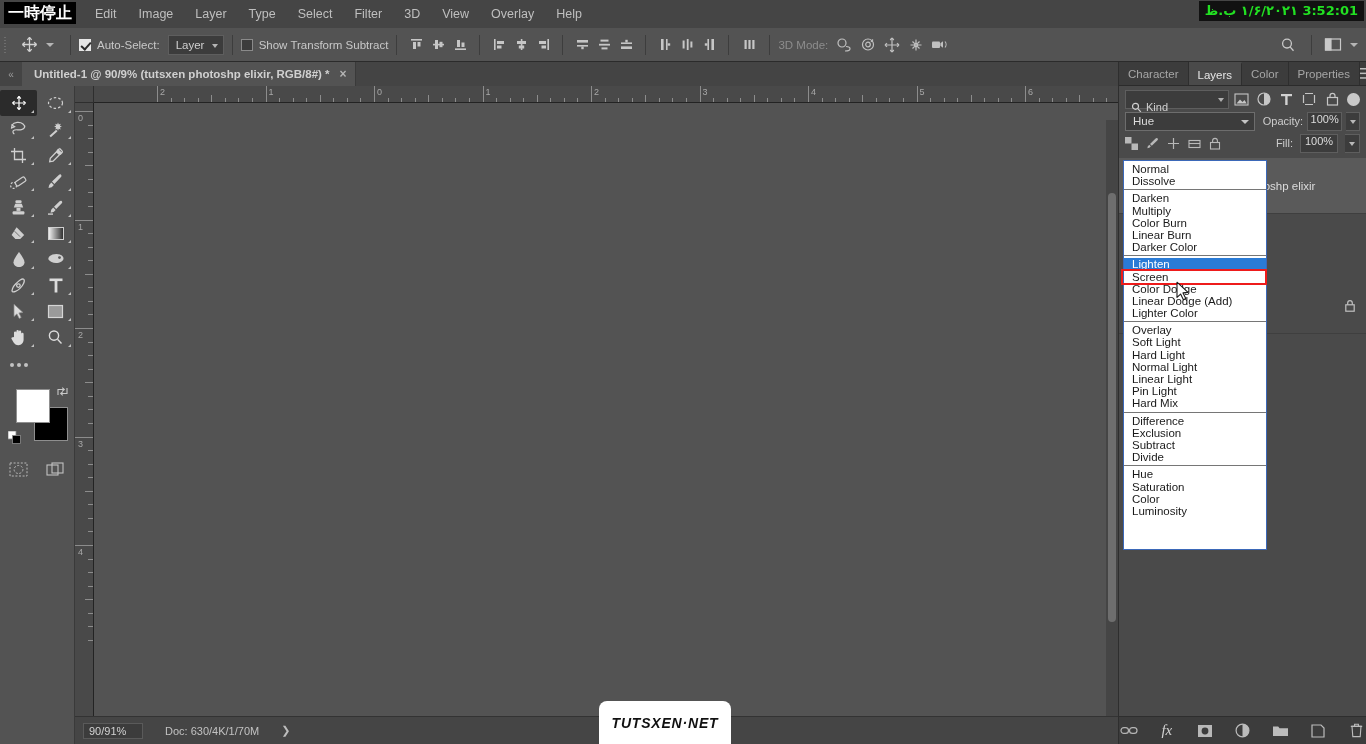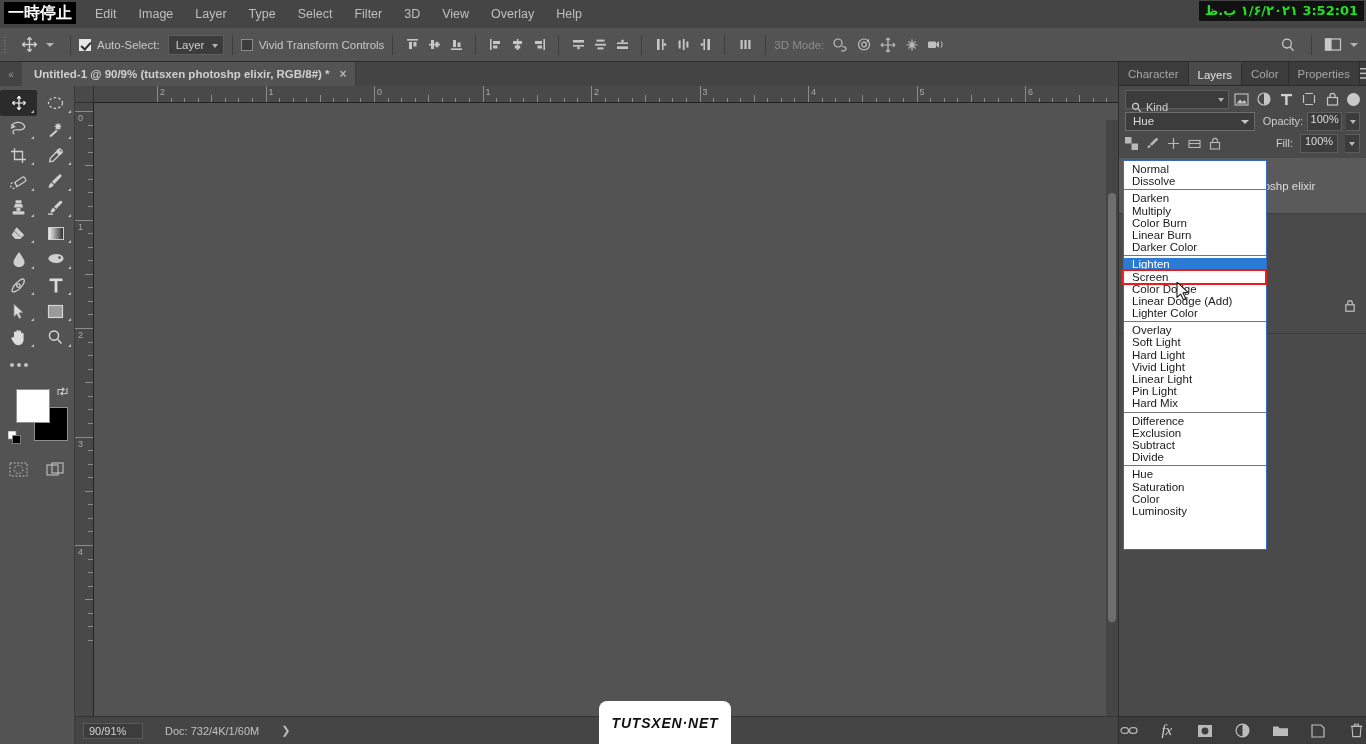--- a/index.html
+++ b/index.html
@@ -318,21 +318,21 @@
     <label style="display:flex;align-items:center">
       <span class="chk on"></span>
       <span class="opt-label">Auto-Select:</span>
     </label>
     <div class="opt-select">
       <span>Layer</span>
     </div>
     <div class="vsep"></div>
     <label style="display:flex;align-items:center">
       <span class="chk"></span>
-      <span class="opt-label">Vivid Transform Controls</span>
+      <span class="opt-label">Show Transform Subtract</span>
     </label>
     <div class="vsep"></div>
 
     <div class="align-grp">
       <div class="align-btn">
         <svg width="15" height="15" viewBox="0 0 15 15">
             <g fill="#c6c6c6">
               <rect x="2" y="2" width="11" height="1.6"></rect>
               <rect x="4" y="5" width="3" height="7"></rect>
               <rect x="8.5" y="5" width="3" height="4.5"></rect>
@@ -900,21 +900,21 @@
       <div class="hscroll">
         <div class="hthumb"></div>
       </div>
     </div>
   </div>
 
   <div class="statusbar">
     <div class="zoom-field">
       <span>90/91%</span>
     </div>
-    <div class="doc-info">Doc: 732/4K/1/60M</div>
+    <div class="doc-info">Doc: 630/4K/1/70M</div>
     <div class="status-arrow">❯</div>
   </div>
 
   <div class="watermark">
     <span>TUTSXEN·NET</span>
   </div>
 
   <div class="panels">
     <div class="panel-tabs">
       <div class="ptab">Character</div>
@@ -1133,21 +1133,21 @@
         <div class="dd-item hl">Lighten</div>
         <div class="dd-item">Screen</div>
         <div class="dd-item">Color Dodge</div>
         <div class="dd-item">Linear Dodge (Add)</div>
         <div class="dd-item">Lighter Color</div>
       </div>
       <div class="dd-group">
         <div class="dd-item">Overlay</div>
         <div class="dd-item">Soft Light</div>
         <div class="dd-item">Hard Light</div>
-        <div class="dd-item">Vivid Light</div>
+        <div class="dd-item">Normal Light</div>
         <div class="dd-item">Linear Light</div>
         <div class="dd-item">Pin Light</div>
         <div class="dd-item">Hard Mix</div>
       </div>
       <div class="dd-group">
         <div class="dd-item">Difference</div>
         <div class="dd-item">Exclusion</div>
         <div class="dd-item">Subtract</div>
         <div class="dd-item">Divide</div>
       </div>

